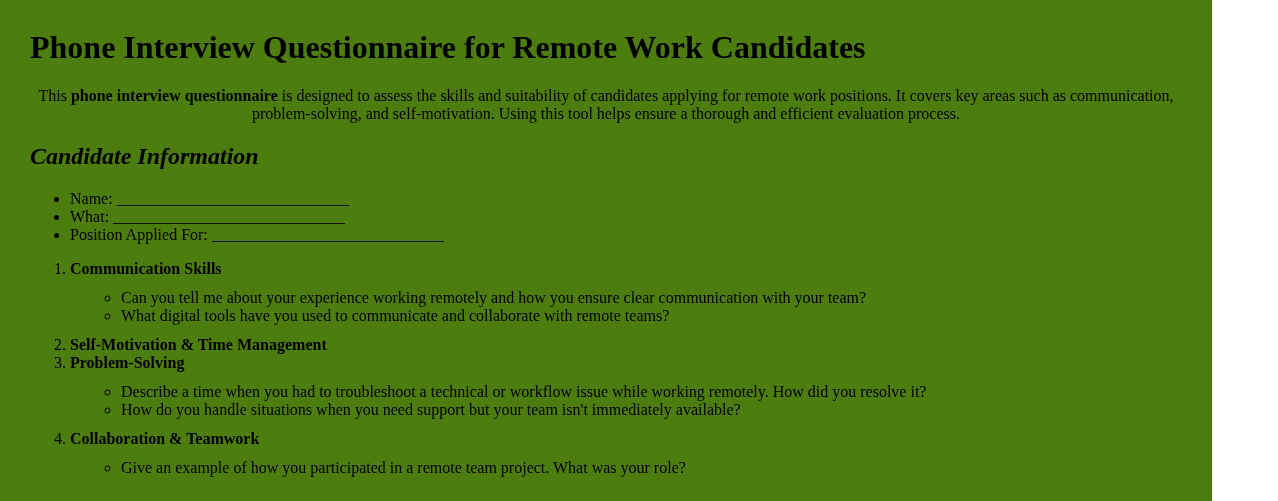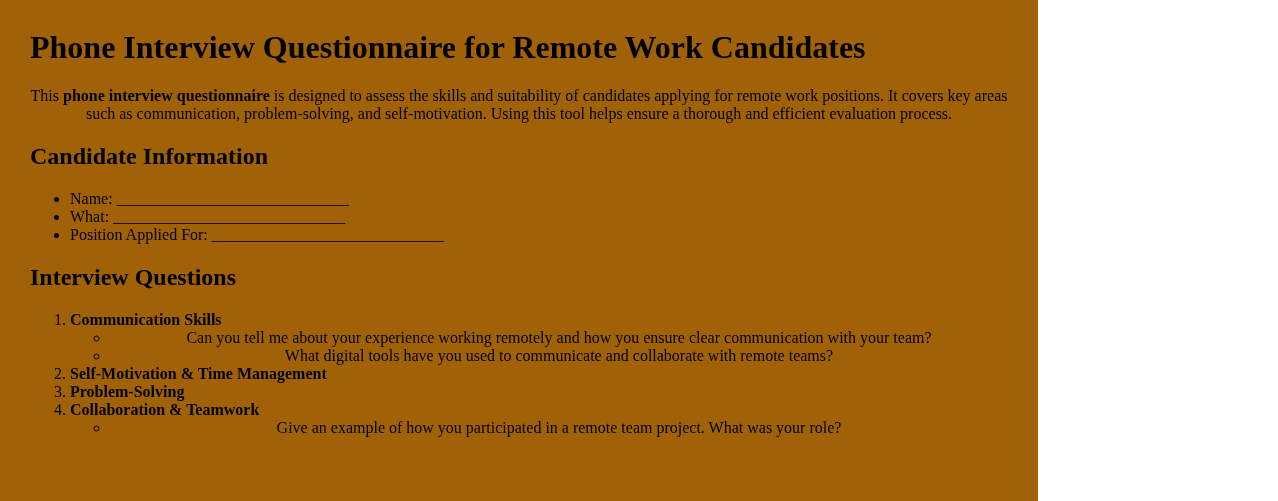--- a/index.html
+++ b/index.html
@@ -1,61 +1,61 @@
 <!DOCTYPE html>
 <html><head>
 <meta charset="utf-8">
 <style>
   html, body {
     margin: 0;
     padding: 0;
     background: #ffffff;
   }
   .viewport {
-    width: 1038px;
+    width: 1212px;
     height: 501px;
     overflow: hidden;
-    background: #a16207;
+    background: #4d7c0f;
     box-sizing: border-box;
   }
   .page {
     padding: 8px 30px 0 30px;
     color: #000000;
     font-family: "Liberation Serif", "DejaVu Serif", serif;
     font-size: 16px;
   }
   h1.doc-title {
     font-size: 32px;
     font-weight: bold;
     margin: 21px 0;
   }
   h2.section-heading {
     font-size: 24px;
     font-weight: bold;
     margin: 20px 0;
+    font-style: italic;
   }
   p.intro {
     margin: 16px 0;
     text-align: center;
   }
   ul.fields {
     margin: 16px 0;
     padding-left: 40px;
     list-style-type: disc;
   }
   ol.questions {
     margin: 16px 0;
     padding-left: 40px;
     list-style-type: decimal;
   }
   ol.questions ul.prompts {
-    margin: 0;
+    margin: 11px;
     padding-left: 40px;
     list-style-type: circle;
-    text-align: center;
   }
   .field-label { font-weight: normal; }
   .question-topic { font-weight: bold; text-align: center; }
 </style>
 </head>
 <body>
 
 <div class="viewport">
   <div class="page">
 
@@ -64,38 +64,41 @@
     <p class="intro"><span>This </span><strong>phone interview questionnaire</strong><span> is designed to assess the skills and suitability of candidates applying for remote work positions. It covers key areas such as communication, problem-solving, and self-motivation. Using this tool helps ensure a thorough and efficient evaluation process.</span></p>
 
     <h2 class="section-heading">Candidate Information</h2>
 
     <ul class="fields">
       <li><strong class="field-label">Name:</strong>&nbsp;<span>_____________________________</span></li>
       <li><strong class="field-label">What:</strong>&nbsp;<span>_____________________________</span></li>
       <li><strong class="field-label">Position Applied For:</strong>&nbsp;<span>_____________________________</span></li>
     </ul>
 
-    <h2 class="section-heading">Interview Questions</h2>
 
     <ol class="questions">
 
       <li>
         <strong class="question-topic">Communication Skills</strong>
         <ul class="prompts">
           <li>Can you tell me about your experience working remotely and how you ensure clear communication with your team?</li>
           <li>What digital tools have you used to communicate and collaborate with remote teams?</li>
         </ul>
       </li>
 
       <li>
         <strong class="question-topic">Self-Motivation &amp; Time Management</strong>
       </li>
 
       <li>
         <strong class="question-topic">Problem-Solving</strong>
+        <ul class="prompts">
+          <li>Describe a time when you had to troubleshoot a technical or workflow issue while working remotely. How did you resolve it?</li>
+          <li>How do you handle situations when you need support but your team isn't immediately available?</li>
+        </ul>
       </li>
 
       <li>
         <strong class="question-topic">Collaboration &amp; Teamwork</strong>
         <ul class="prompts">
           <li>Give an example of how you participated in a remote team project. What was your role?</li>
         </ul>
       </li>
 
     </ol>

